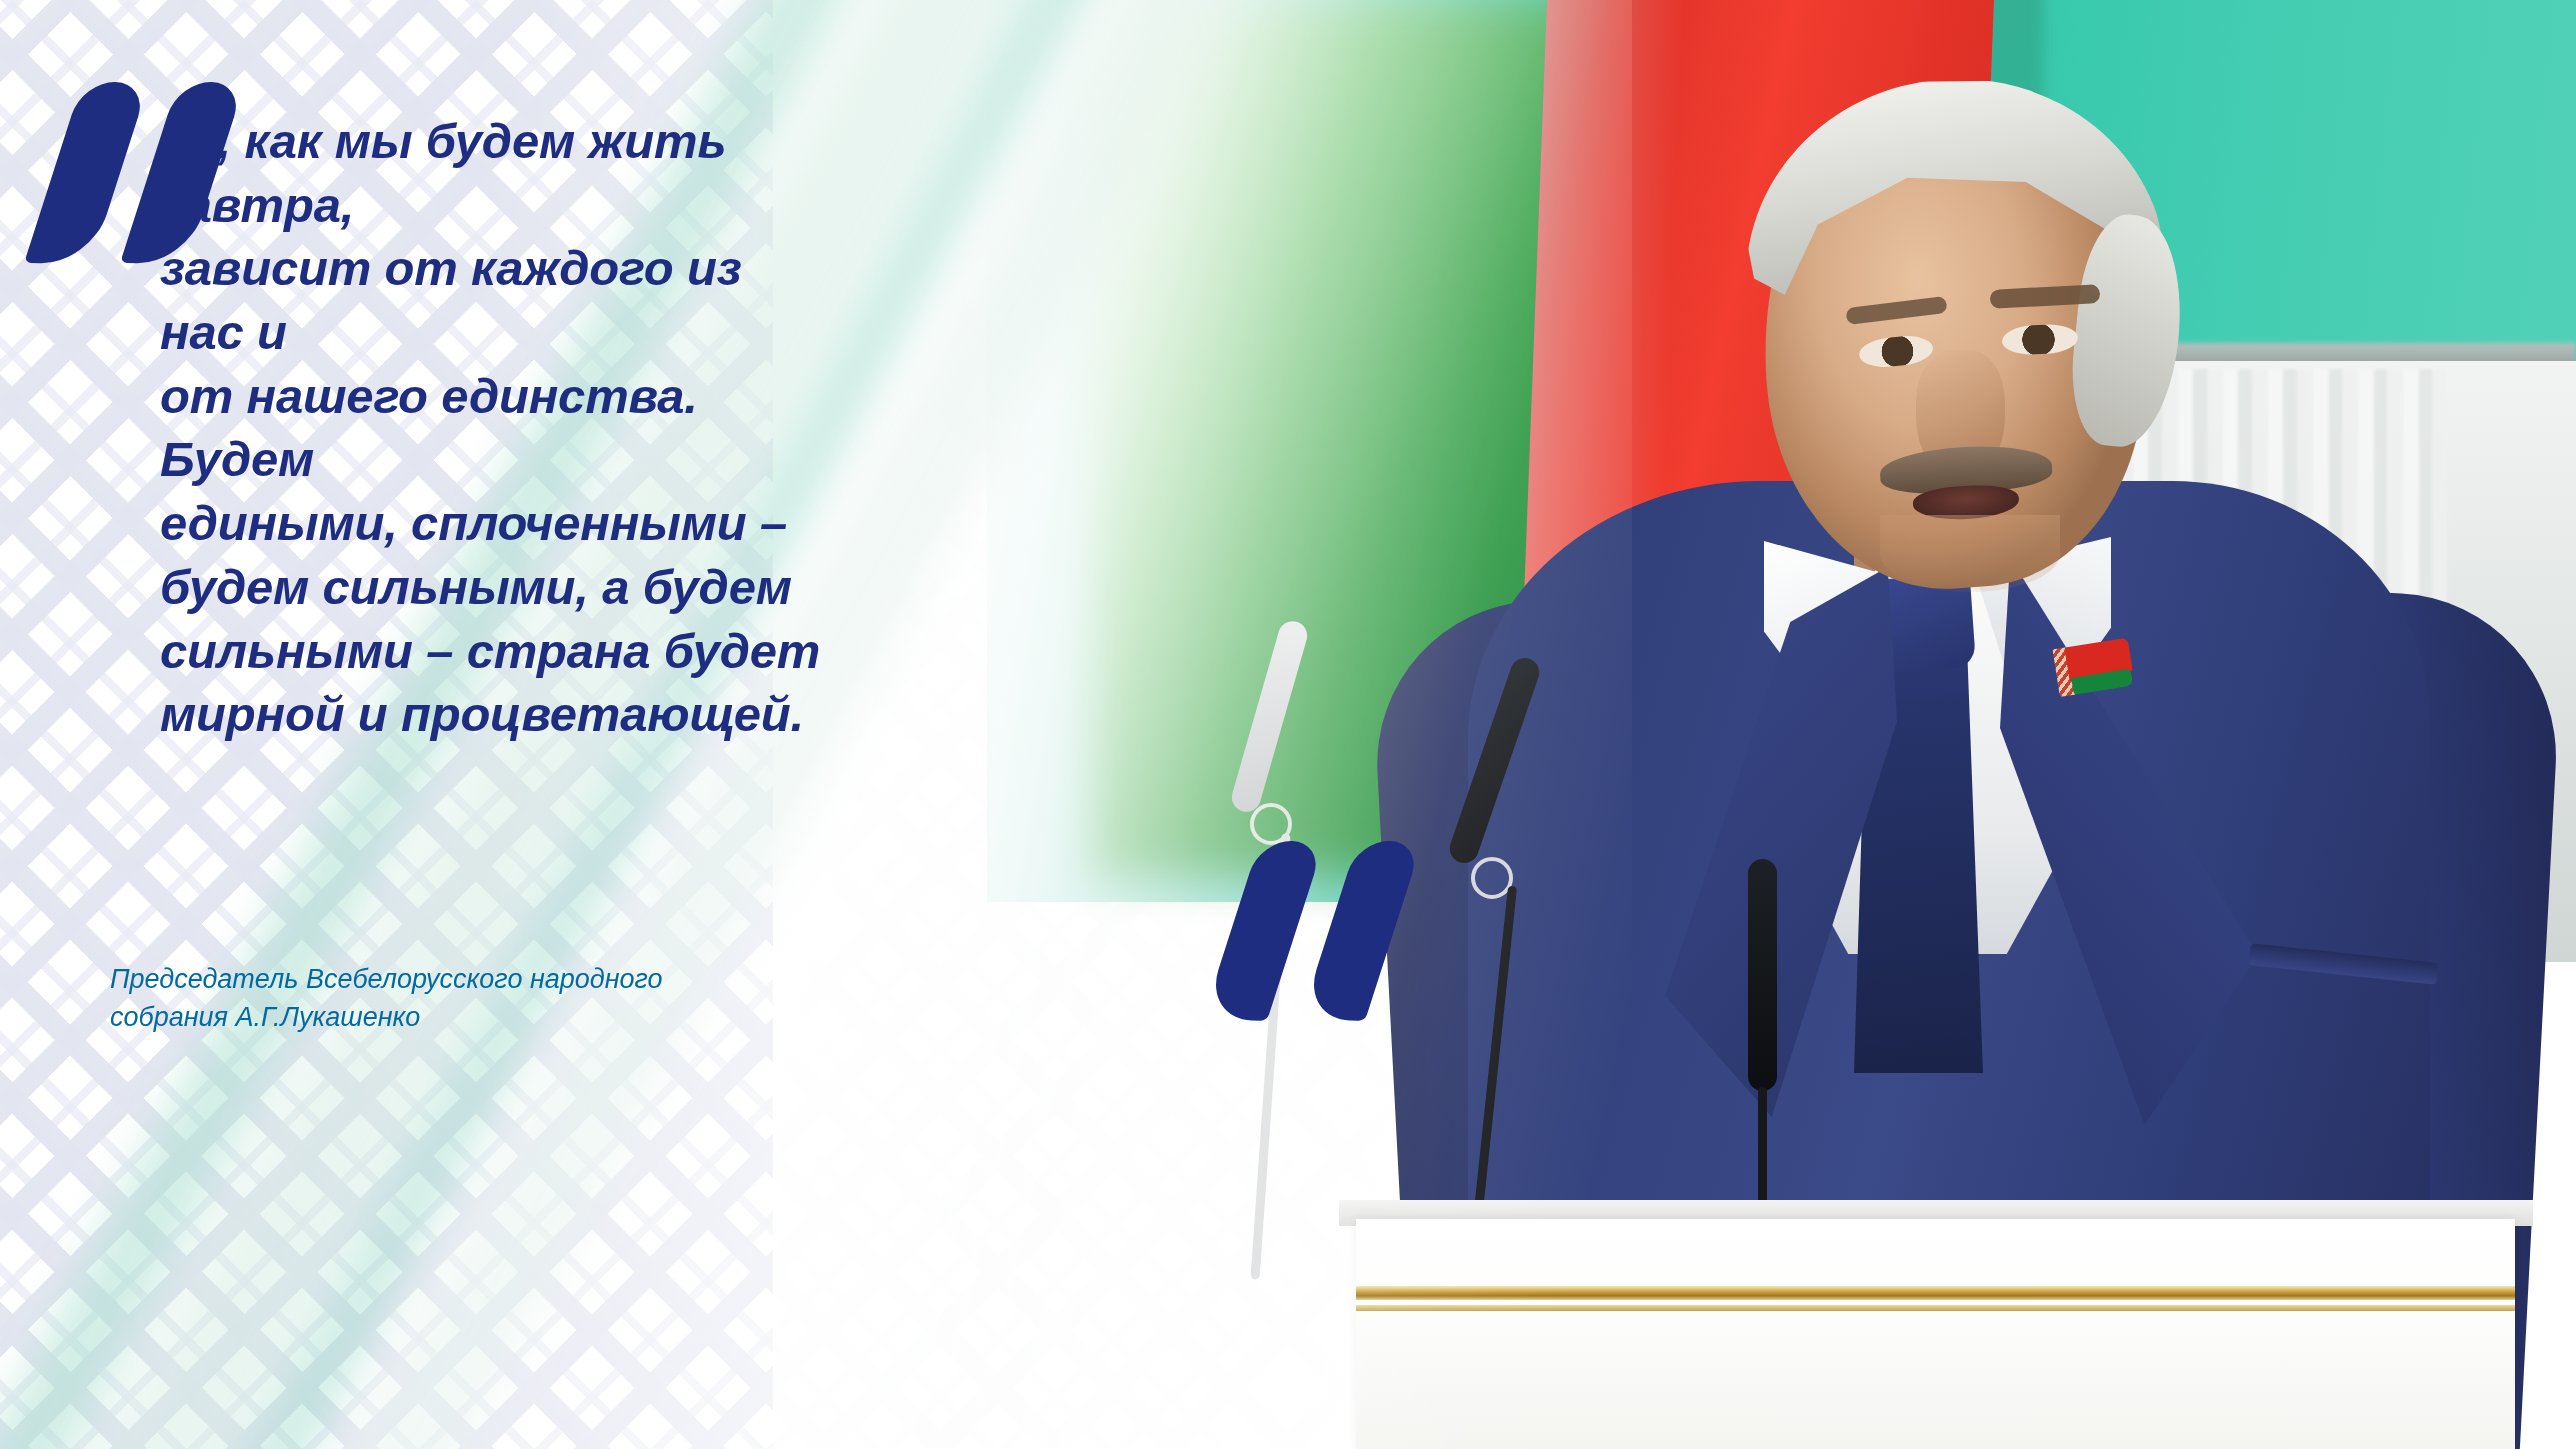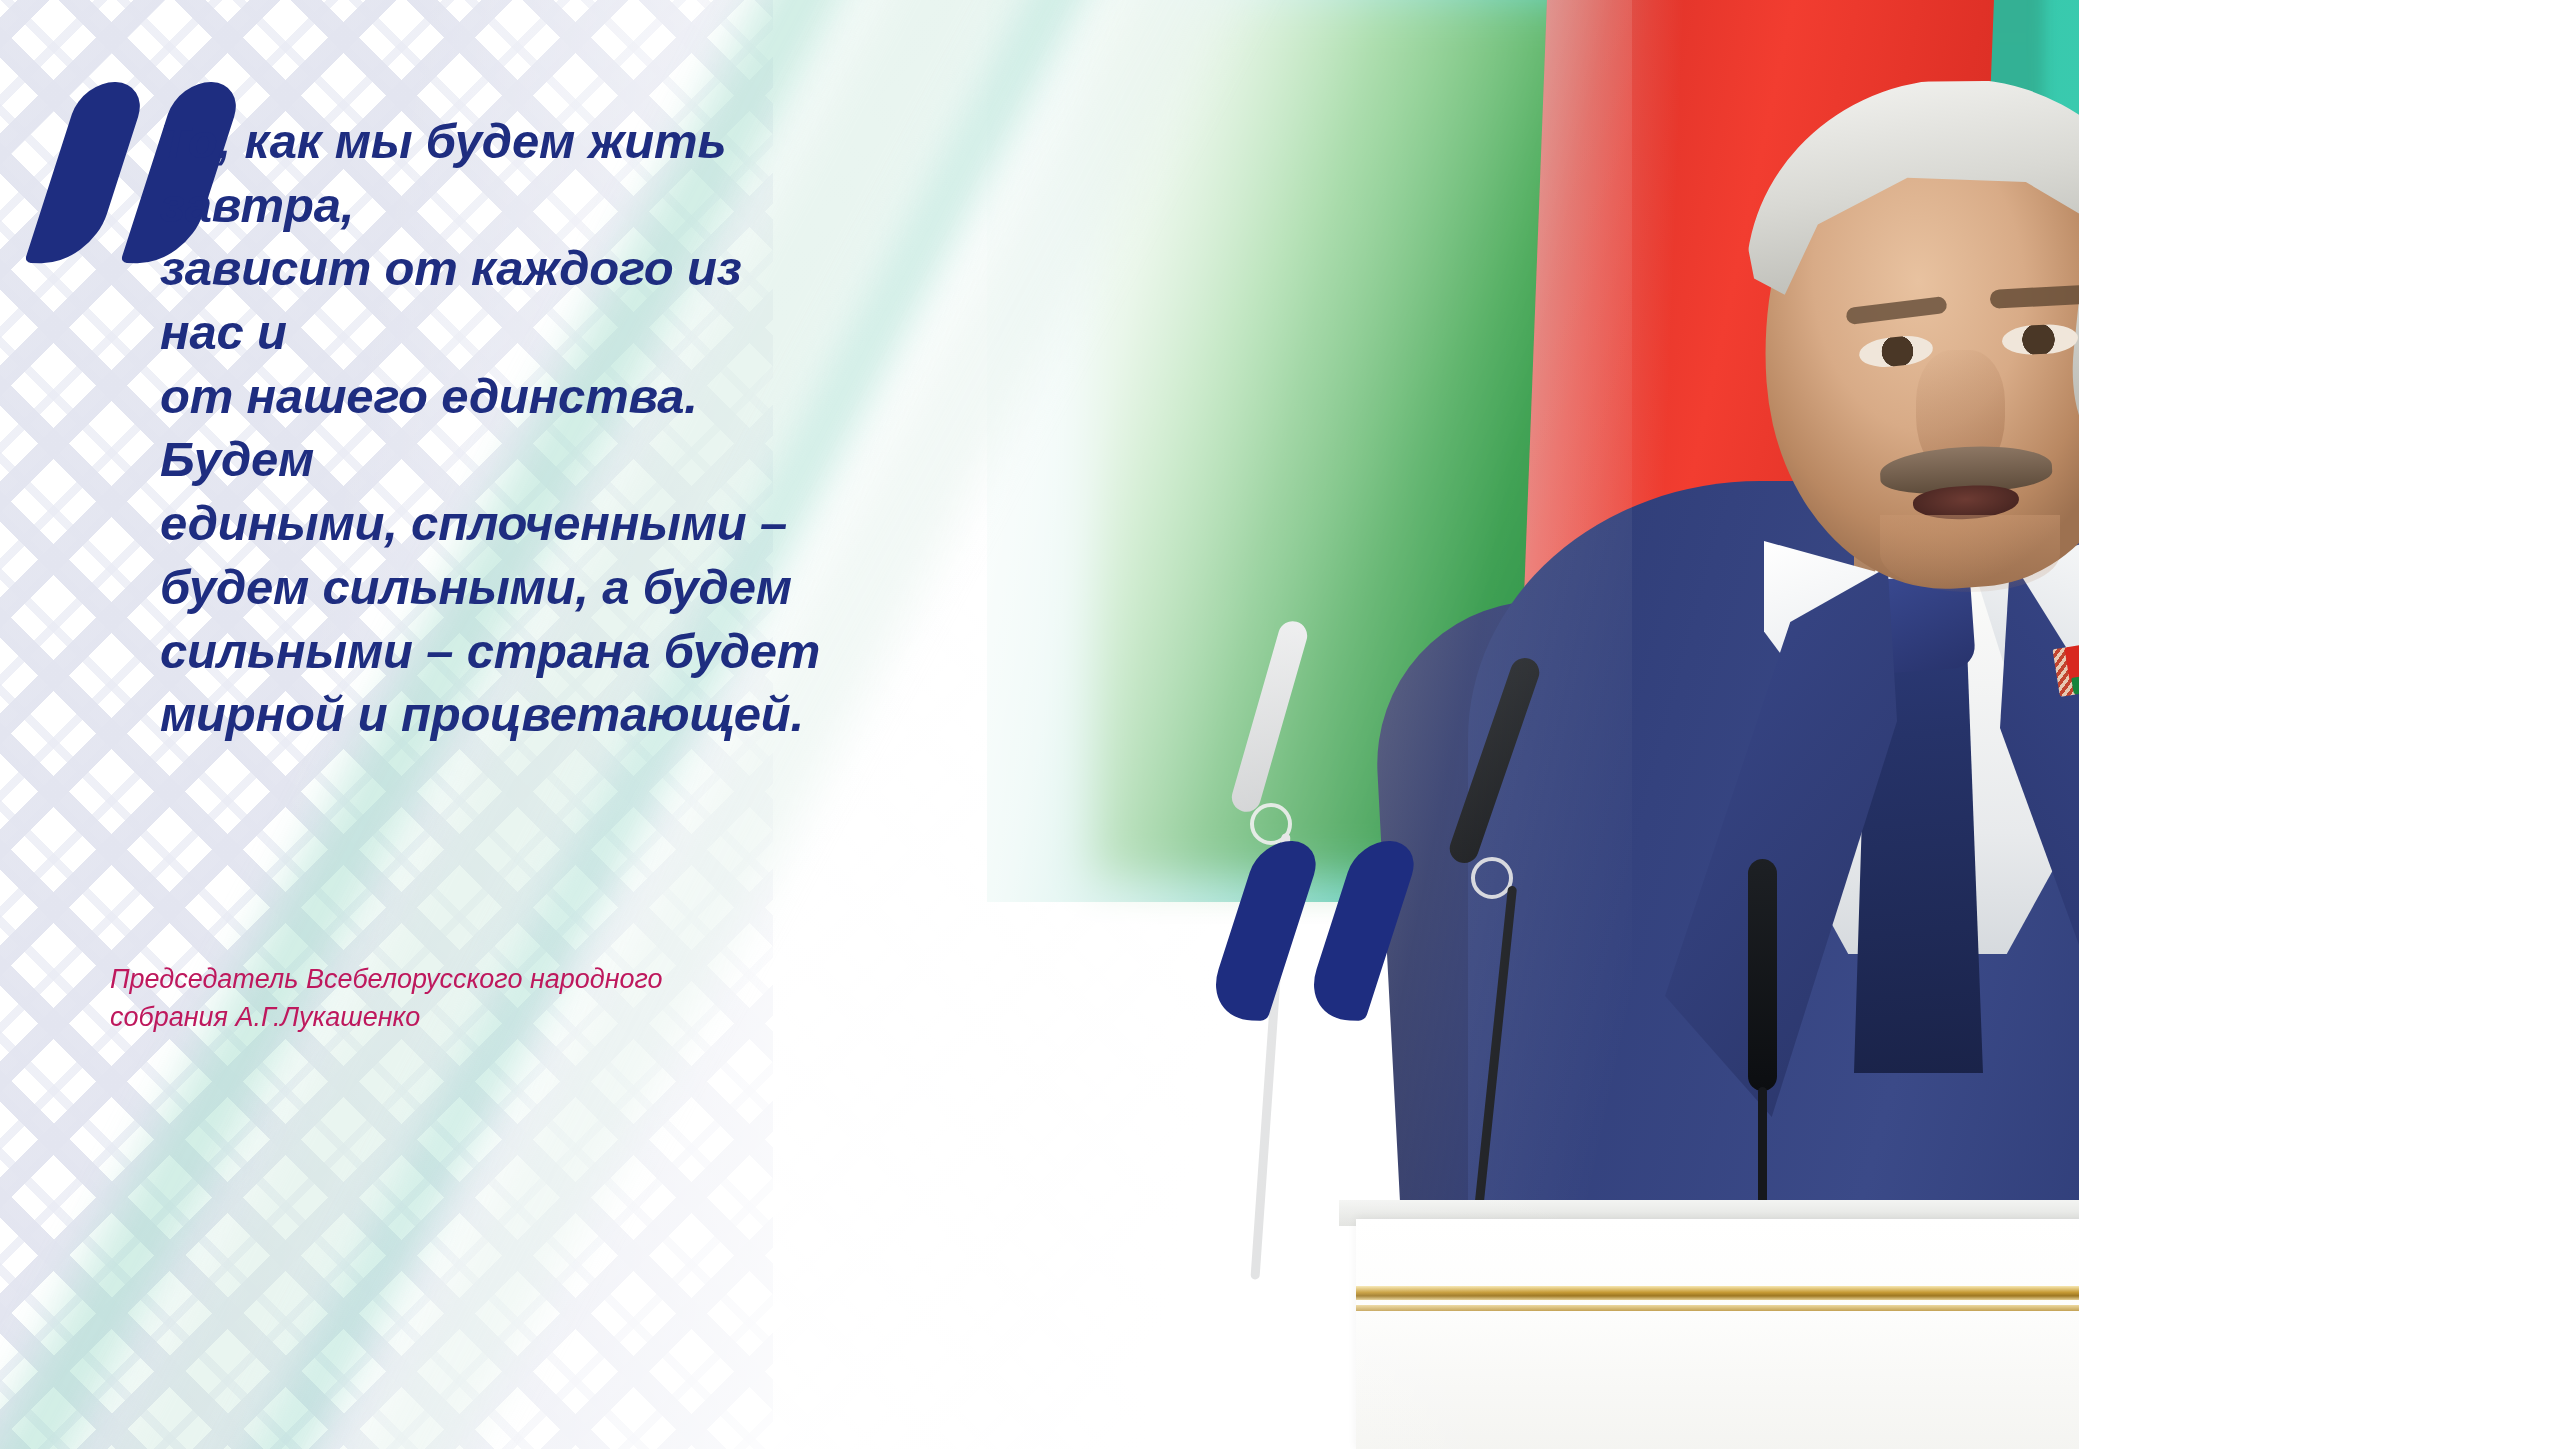--- a/index.html
+++ b/index.html
@@ -5,21 +5,21 @@
 <style>
   html,body{margin:0;padding:0;background:#ffffff;}
   body{
     font-family:"Liberation Sans","DejaVu Sans",sans-serif;
     -webkit-font-smoothing:antialiased;
   }
 
   
   #stage{
     position:relative;
-    width:2079px;
+    width:2576px;
     height:1449px;
     overflow:hidden;
     background:#ffffff;
   }
 
   
   .ornament{
     position:absolute; inset:0;
     background-color:#ffffff;
     background-image:
@@ -318,21 +318,21 @@
     font-size:49px;
     line-height:1.30;
     font-weight:800;
     font-style:italic;
     letter-spacing:-0.2px;
     white-space:pre-line;
   }
   .attribution{
     position:absolute;
     left:110px; top:960px; width:773px;
-    color:#be185d;
+    color:#0369a1;
     font-size:27px;
     line-height:1.42;
     font-style:italic;
     font-weight:500;
     white-space:pre-line;
   }
 </style>
 </head>
 <body>
 

